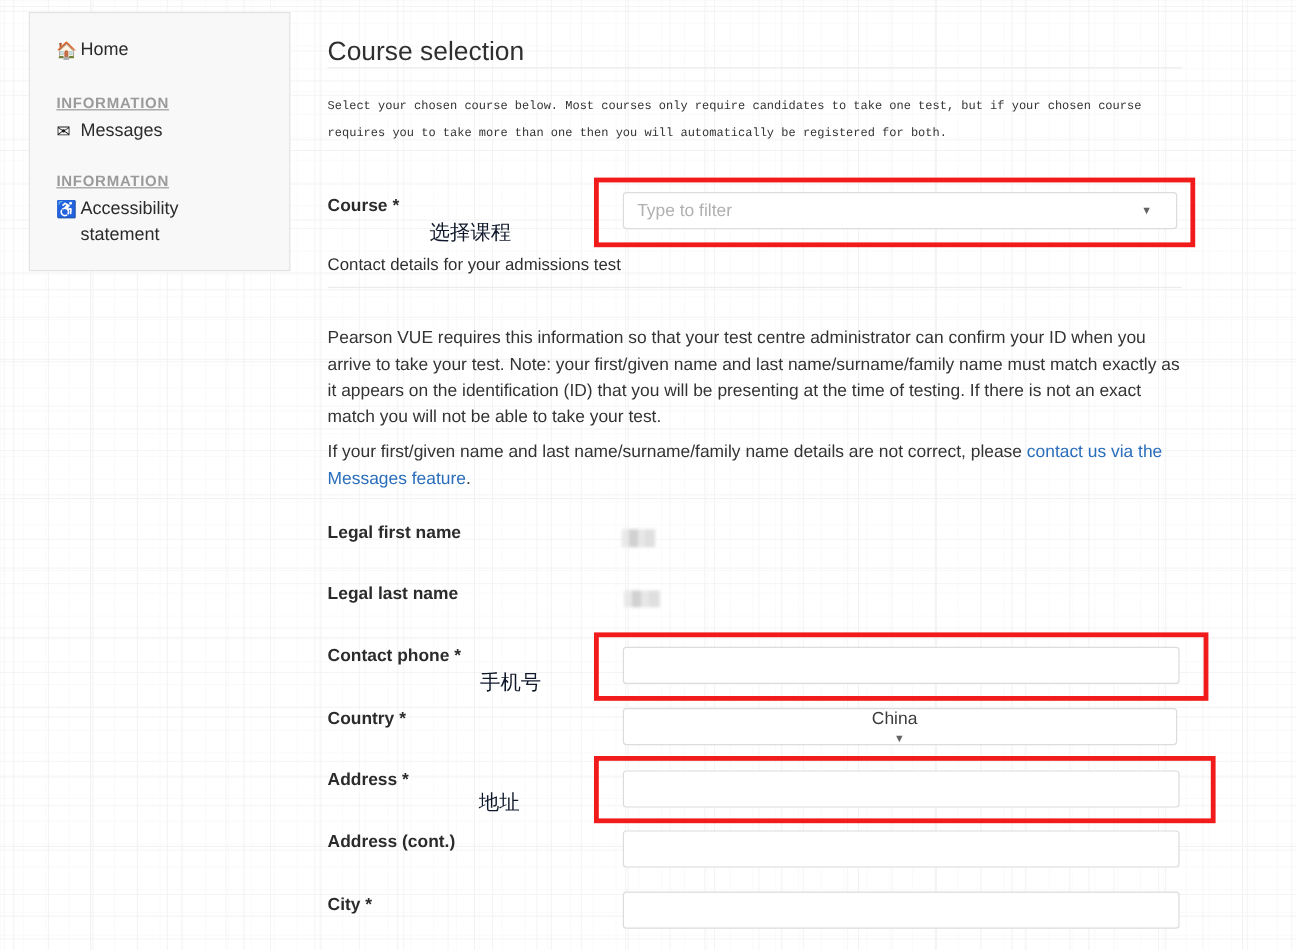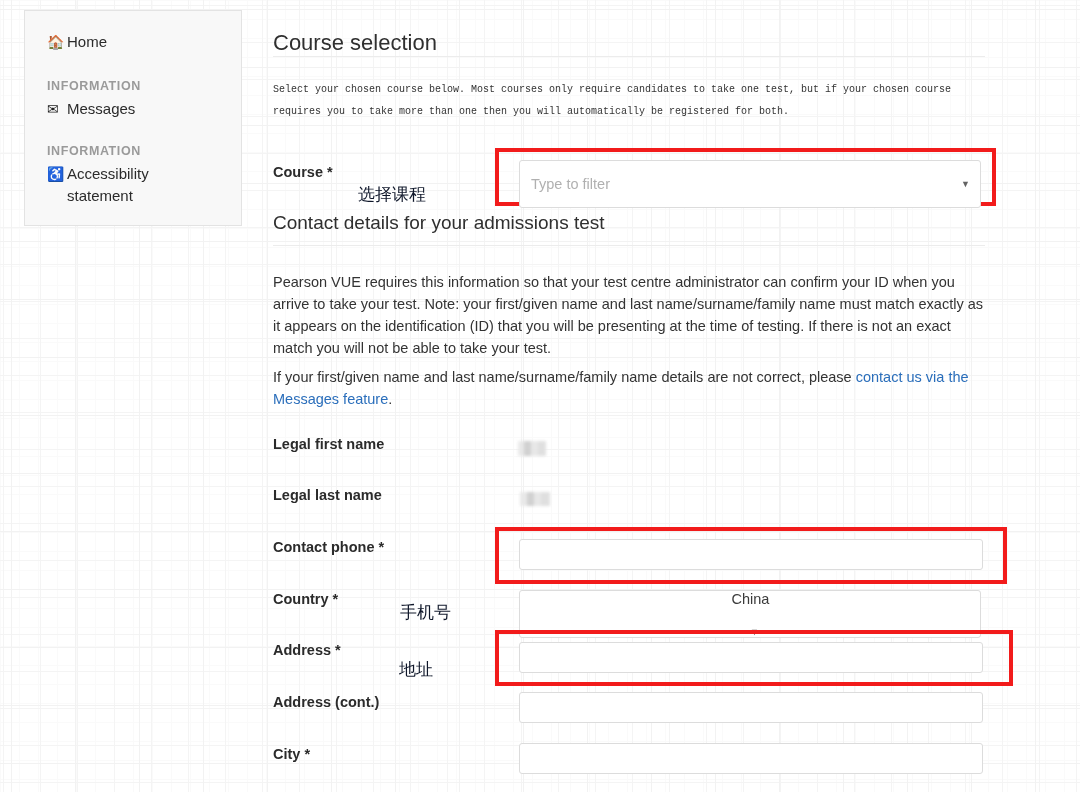--- a/index.html
+++ b/index.html
@@ -82,41 +82,42 @@
     line-height: 22px;
   }
   .side-head {
     padding: 0 10px 0 22px;
     margin-top: 22px;
     margin-bottom: 3px;
     font-size: 12.5px;
     font-weight: bold;
     letter-spacing: 0.6px;
     color: #9a9a9a;
+    text-decoration: underline;
   }
   .side-head.first { margin-top: 24px; }
 
   
   .main {
     position: absolute;
     left: 273px;
     top: 0;
     width: 790px;
   }
   .h1 {
     font-size: 22px;
     font-weight: normal;
     color: #2f2f2f;
     margin: 30px 0 0 0;
     padding-bottom: 0;
     border-bottom: 1px solid #ececec;
     width: 712px;
   }
   .h2 {
-    font-size: 19px;
+    font-size: 14px;
     font-weight: normal;
     color: #2f2f2f;
     margin: 0;
     padding-bottom: 11px;
     border-bottom: 1px solid #ececec;
     width: 712px;
   }
   .intro {
     font-size: 10px;
     line-height: 22px;
@@ -161,27 +162,27 @@
 
   .input-box {
     box-sizing: border-box;
     height: 31px;
     background: #ffffff;
     border: 1px solid #dcdcdc;
     border-radius: 3px;
   }
   .select-box {
     box-sizing: border-box;
-    height: 48px;
+    height: 31px;
     background: #ffffff;
     border: 1px solid #dcdcdc;
     border-radius: 3px;
     display: flex;
     align-items: center;
-    padding: 0 10px 0 11px;
+    padding: 0 20px 0 11px;
     font-size: 14.5px;
   }
   .select-box .val { color: #3b3b3b; flex: 1; }
   .select-box .val.ph { color: #b0b0b0; }
   .caret {
     color: #636363;
     font-size: 9px;
     line-height: 9px;
     margin-left: 8px;
   }
@@ -260,21 +261,21 @@
     <div class="redact" style="left:245px; top:441px; width:28px; height:15px;"></div>
 
     <div class="field" style="left:0; top:485px;">
       <span class="flabel"><span>Legal last name</span></span>
     </div>
     <div class="redact" style="left:247px; top:492px; width:30px; height:14px;"></div>
 
     <div class="field" style="left:0; top:537px;">
       <span class="flabel"><span>Contact phone *</span></span>
     </div>
-    <div class="cn-note" style="left:127px; top:559px;margin-top:43px;">手机号</div>
+    <div class="cn-note" style="left:127px; top:559px;">手机号</div>
 
     <div class="redbox" style="left:222px; top:527px; width:512px; height:57px;"></div>
     <input class="input-box" type="text" style="position: absolute; left: 246px; top: 539px; width: 464px; padding: 0px 10px; font-size: 14.5px; font-family: &quot;Liberation Sans&quot;, sans-serif;" value="">
 
     <div class="field" style="left:0; top:589px;">
       <span class="flabel"><span>Country *</span></span>
     </div>
     <div class="select-box" style="position:absolute; left:246px; top:590px; width:462px;flex-direction:column;">
       <span class="val">China</span>
       <span class="caret">▼</span>

